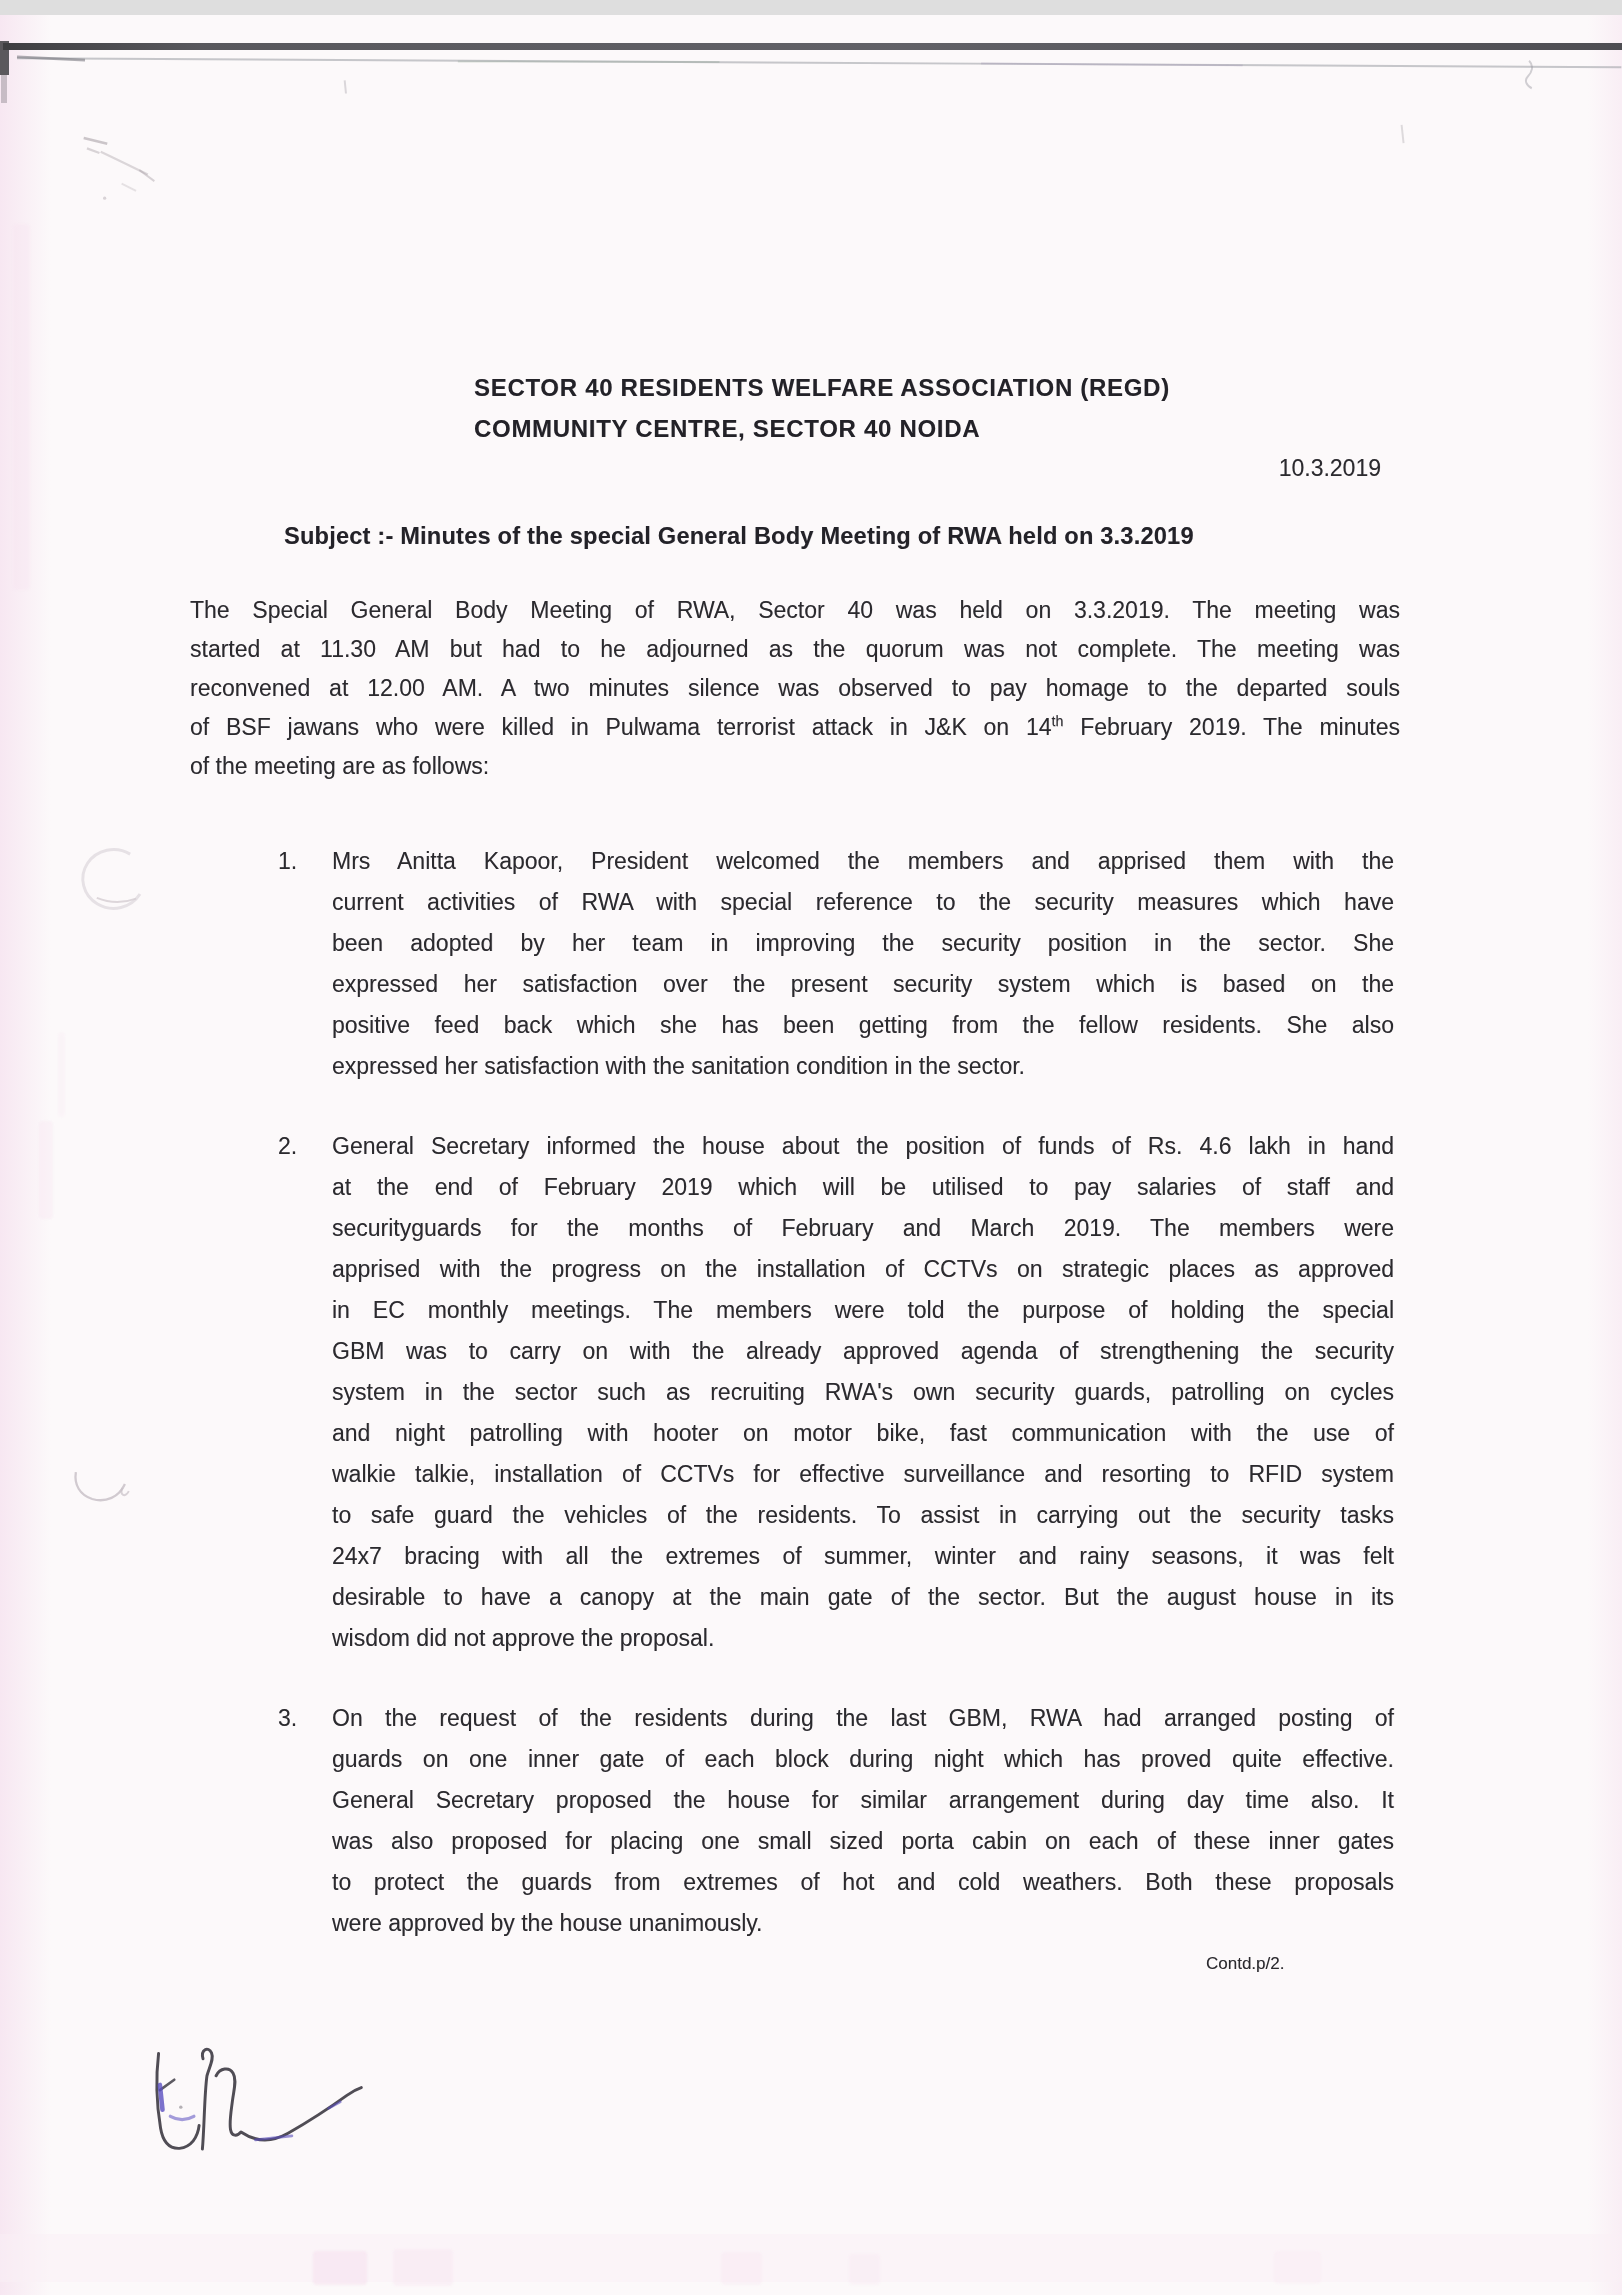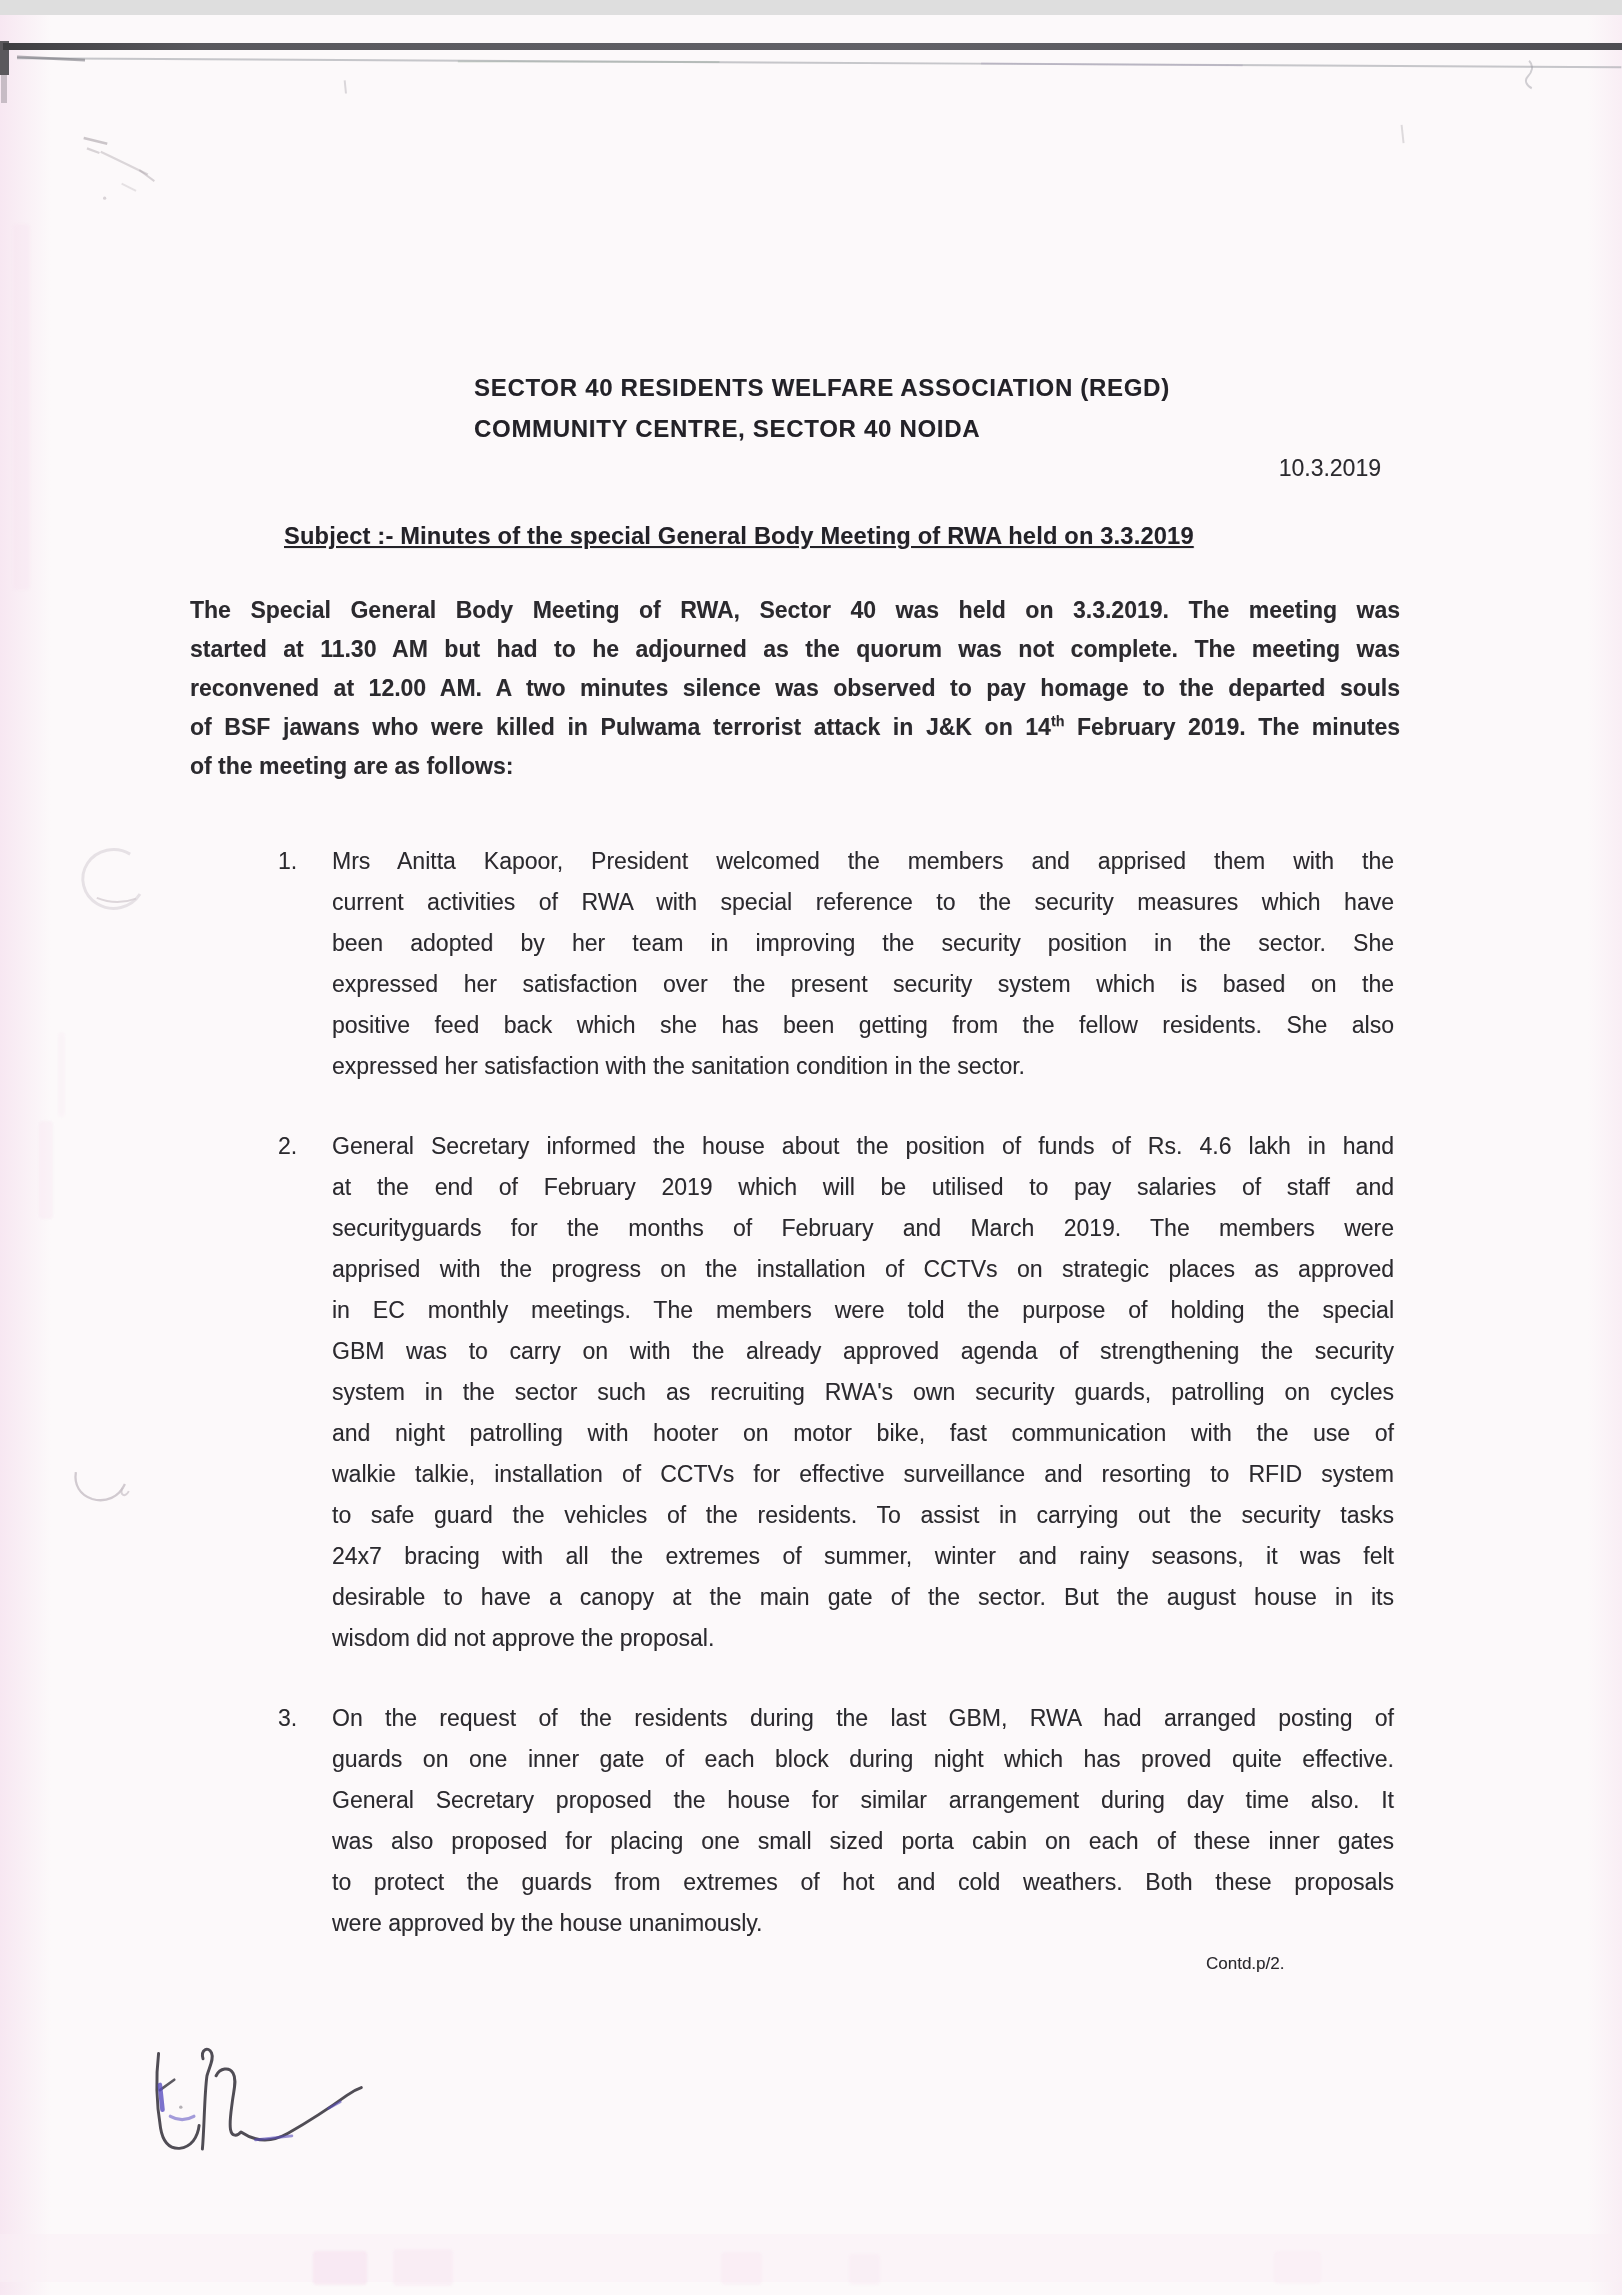--- a/index.html
+++ b/index.html
@@ -36,22 +36,22 @@
   .s7{left:849px;top:2239px;width:31px;height:31px;opacity:.45;}
   .s8{left:1274px;top:2236px;width:47px;height:33px;opacity:.4;}
   .band-bottom{position:absolute;left:0;top:2219px;width:1622px;height:48px;background:rgba(250,240,246,.5);}
   
   .doc-header{
     position:absolute;left:474px;top:352px;
     font-weight:bold;font-size:24px;line-height:41px;letter-spacing:0.7px;
     color:var(--header-ink,#232228);
   }
   .date{position:absolute;left:1240px;top:440px;width:141px;text-align:right;font-size:23px;}
-  .subject{position:absolute;left:284px;top:508px;font-size:23.6px;font-weight:bold;letter-spacing:0.2px;color:var(--header-ink,#232228);text-decoration:underline;}
-  .intro{position:absolute;left:190px;top:576px;width:1210px;font-size:23px;line-height:39px;font-weight:bold;}
+  .subject{position:absolute;left:284px;top:508px;font-size:23.6px;font-weight:bold;letter-spacing:0.2px;color:var(--header-ink,#232228);}
+  .intro{position:absolute;left:190px;top:576px;width:1210px;font-size:23px;line-height:39px;}
   .item{position:absolute;left:332px;width:1062px;font-size:23px;line-height:41px;}
   .item .num{position:absolute;left:-54px;top:0;}
   .item-1{top:826px;}
   .item-2{top:1111px;}
   .item-3{top:1683px;}
   .contd{position:absolute;left:1206px;top:1939px;font-size:17px;}
   .line{text-align:justify;text-align-last:justify;}
   .line.last{text-align:right;text-align-last:left;}
   .line sup{font-size:.62em;vertical-align:super;line-height:0;}
   .signature-svg{position:absolute;left:131px;top:2015px;pointer-events:none;}

